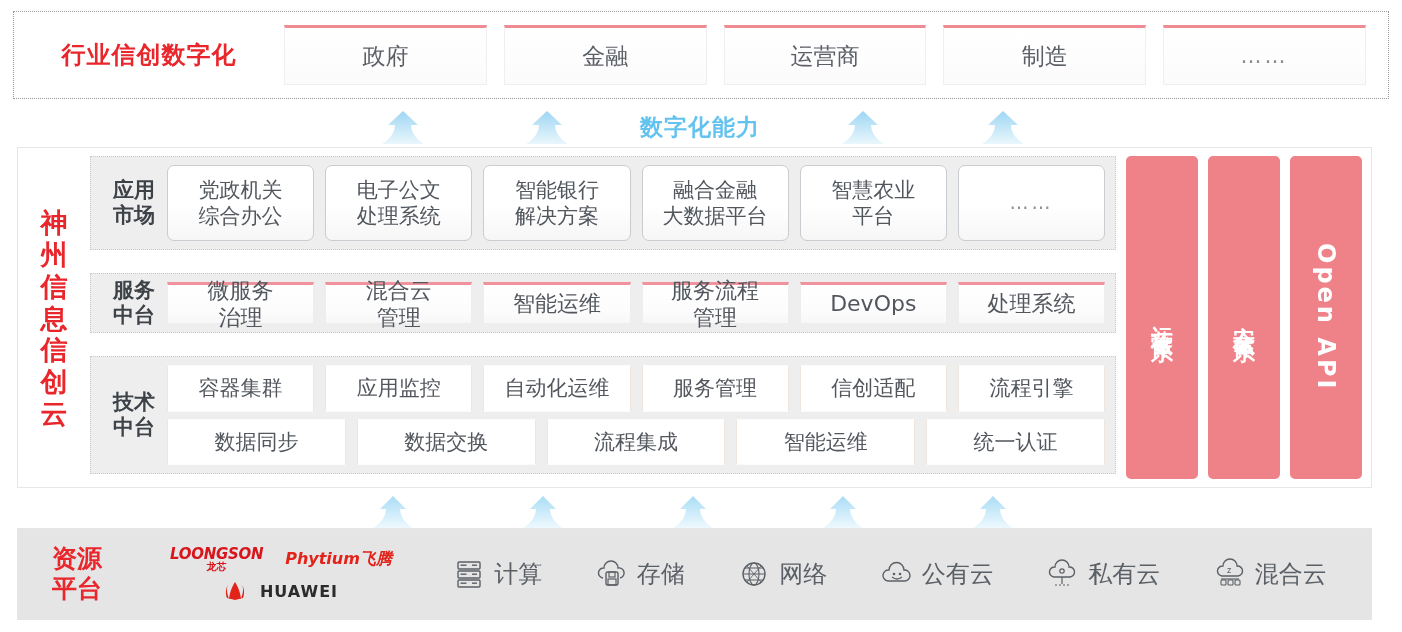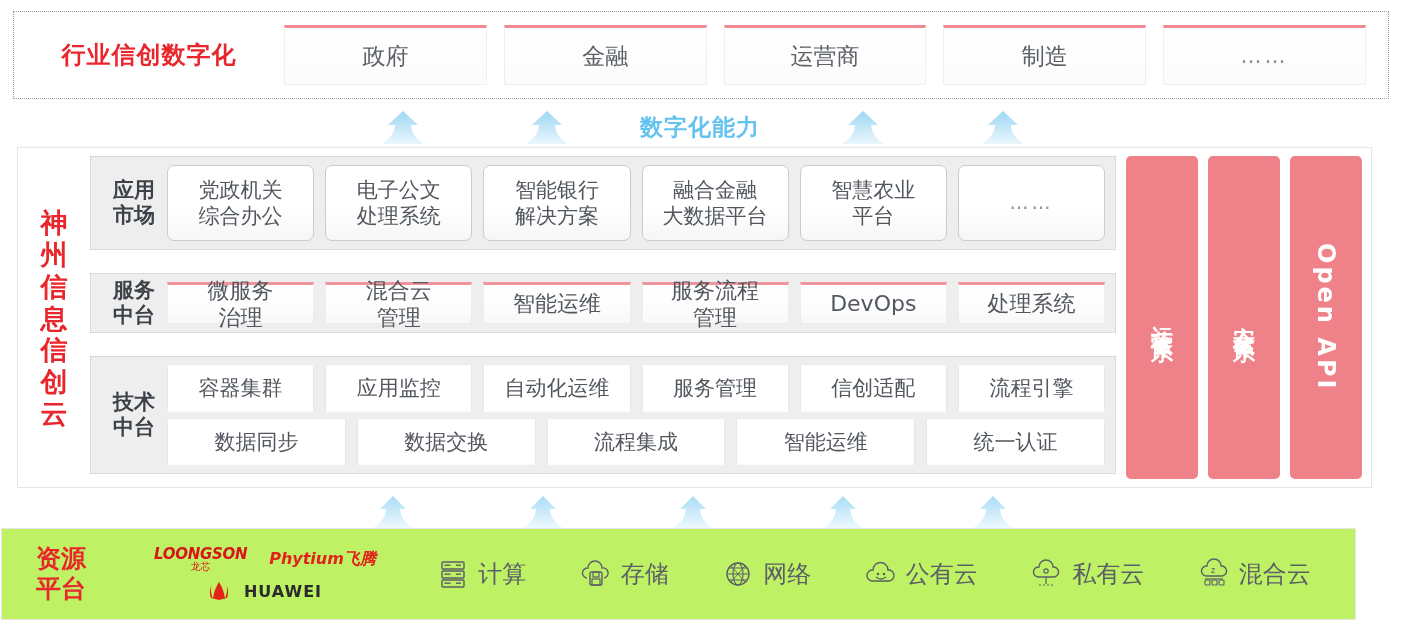--- a/index.html
+++ b/index.html
@@ -125,42 +125,42 @@
   .pillar-text {
     writing-mode: vertical-rl; text-orientation: upright;
     font-size: 22px; letter-spacing: 5px; line-height: 1;
   }
   .pillar-text.latin {
     text-orientation: sideways; letter-spacing: 3px; font-size: 24px;
   }
 
   
   .resource-panel {
-    position: absolute; left: 1px; top: 528px;
+    position: absolute; left: 17px; top: 528px;
     width: 1355px; height: 92px;
-    border: 1px solid #e6e6e6; background: #bef264;
+    border: 1px solid #e6e6e6; background: #e5e5e5;
     display: flex; align-items: center;
   }
   .resource-title {
     width: 118px; text-align: center;
     color: #e8262b; font-weight: bold; font-size: 25px; line-height: 1.2;
   }
   .resource-title span { display: block; }
 
   .vendor-logos {
     width: 290px; display: flex; flex-direction: column;
     align-items: center; justify-content: center; gap: 9px;
   }
   .vendor-row { display: flex; align-items: center; gap: 22px; }
   .logo-loongson { display: flex; flex-direction: column; align-items: center; line-height: 1; }
   .logo-loongson .lg-en {
     color: #d8141c; font-weight: bold; font-size: 15px;
     font-style: italic; letter-spacing: -0.3px;
   }
-  .logo-loongson .lg-cn { color: #d8141c; font-size: 10px; font-weight: normal; margin-top: 0; }
+  .logo-loongson .lg-cn { color: #d8141c; font-size: 10px; font-weight: bold; margin-top: 0; }
   .logo-phytium { color: #e2231a; font-weight: bold; font-size: 16px; font-style: italic; }
   .logo-huawei { display: flex; align-items: center; gap: 14px; text-align: right; }
   .logo-huawei .hw-text { color: #2b2b2b; font-weight: bold; font-size: 16px; letter-spacing: 1px; }
 
   .res-items { flex: 1; display: flex; align-items: center; justify-content: space-around; padding-right: 18px; }
   .res-item { display: flex; align-items: center; gap: 8px; }
   .res-item .res-label { font-size: 24px; color: #5b6066; }
   .res-icon { width: 34px; height: 34px; display: block; }
 </style>
 </head>

